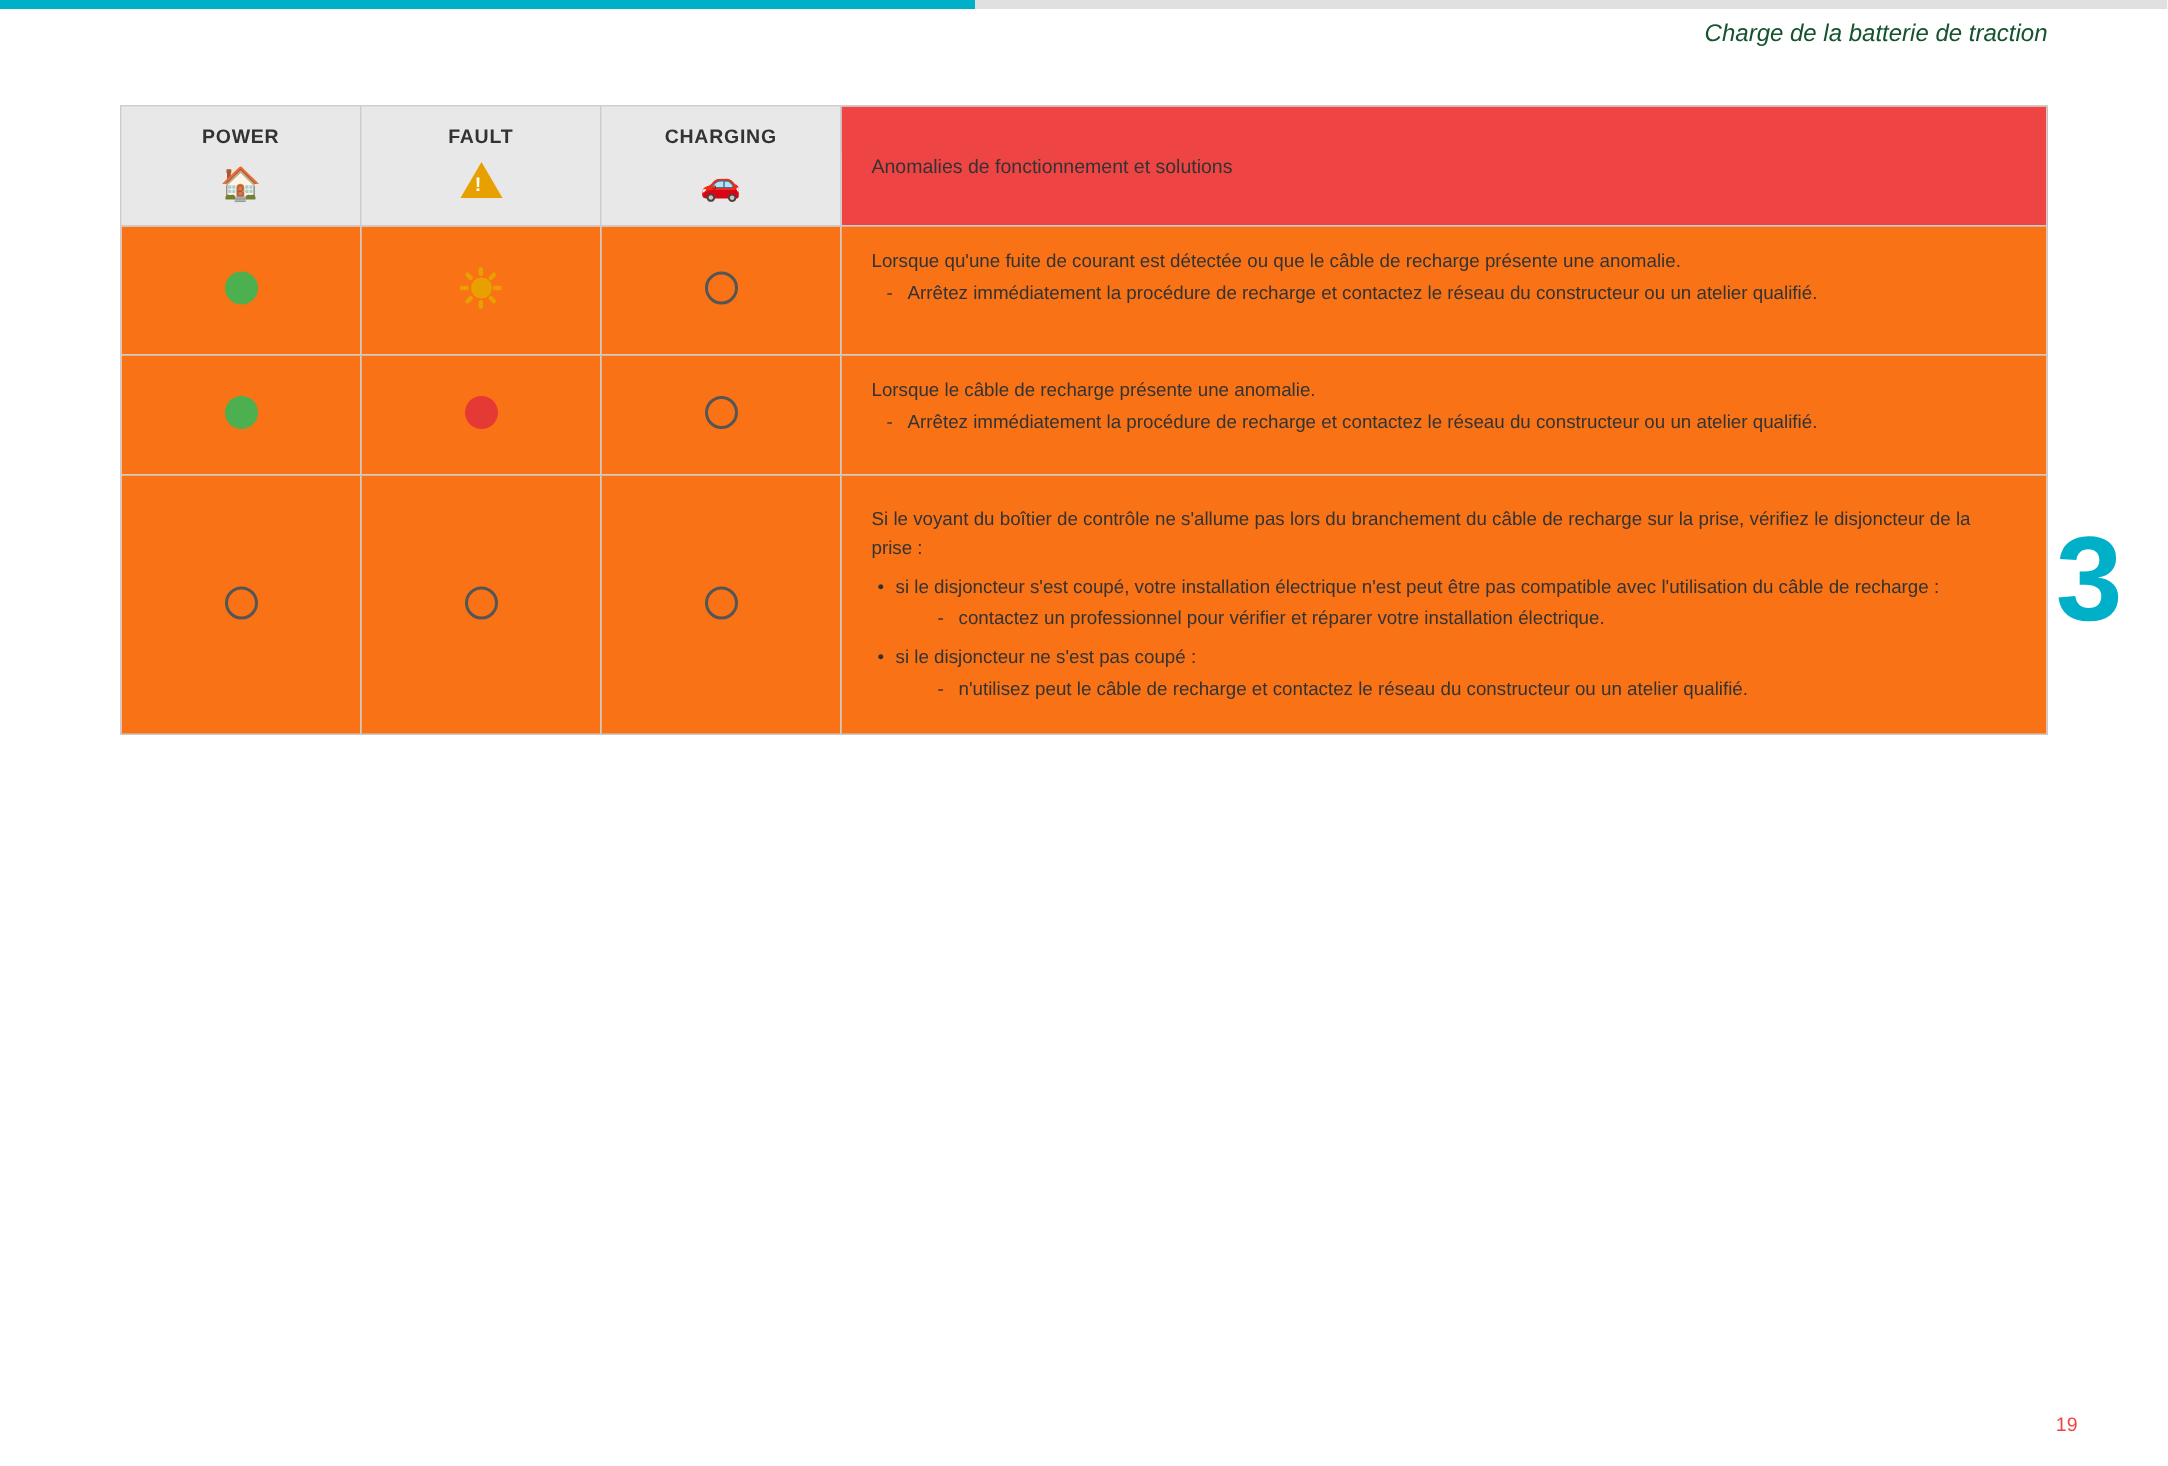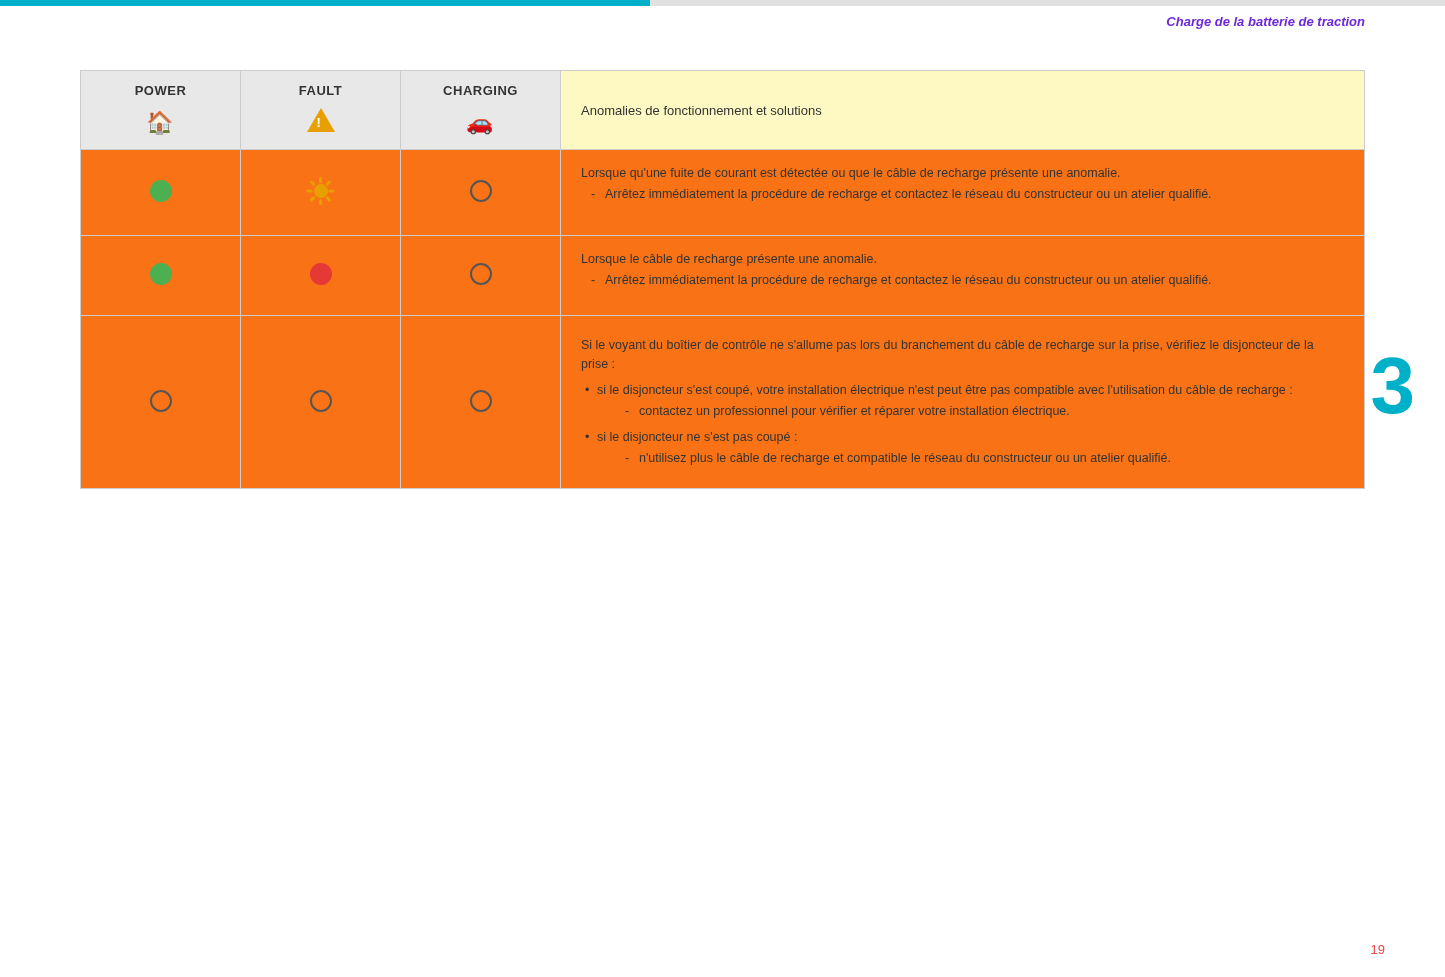--- a/index.html
+++ b/index.html
@@ -21,24 +21,23 @@
       width: 100%;
       height: 6px;
       background: linear-gradient(to right, #00b0c8 0%, #00b0c8 45%, #e0e0e0 45%);
     }
 
     
     .page-header {
       position: absolute;
       top: 14px;
       right: 80px;
-      font-size: 13px;
-      color: #6d28d9;
+      font-size: 16px;
+      color: #14532d;
       font-style: italic;
-      font-weight: bold;
     }
 
     
     .chapter-number {
       position: absolute;
       right: 30px;
       top: 340px;
       font-size: 80px;
       font-weight: bold;
       color: #00b0c8;
@@ -264,21 +263,21 @@
       <tr class="header-row-1">
         <th>
           <span>POWER</span>
         </th>
         <th>
           <span>FAULT</span>
         </th>
         <th>
           <span>CHARGING</span>
         </th>
-        <td rowspan="2" style="border:1px solid #ccc; background:#fef9c3; text-align:left; padding:14px 20px; vertical-align:middle; font-size:13px;">
+        <td rowspan="2" style="border:1px solid #ccc; background:#ef4444; text-align:left; padding:14px 20px; vertical-align:middle; font-size:13px;">
           <span>Anomalies de fonctionnement et solutions</span>
         </td>
       </tr>
       <tr class="header-row-2">
         <th>
           <span class="icon-home">🏠</span>
         </th>
         <th>
           <span>
             <div class="icon-warning" style="margin:0 auto;"></div>
@@ -353,21 +352,21 @@
         <td class="desc-cell" style="padding-top:20px; padding-bottom:16px;">
           <div class="desc-text">
             <span>Si le voyant du boîtier de contrôle ne s'allume pas lors du branchement du câble de recharge sur la prise, vérifiez le disjoncteur de la prise :</span>
             <ul style="margin-top:6px;">
               <li>
                 <span>si le disjoncteur s'est coupé, votre installation électrique n'est peut être pas compatible avec l'utilisation du câble de recharge :</span>
                 <span class="sub-dash-item">contactez un professionnel pour vérifier et réparer votre installation électrique.</span>
               </li>
               <li style="margin-top:6px;">
                 <span>si le disjoncteur ne s'est pas coupé :</span>
-                <span class="sub-dash-item">n'utilisez plus le câble de recharge et compatible le réseau du constructeur ou un atelier qualifié.</span>
+                <span class="sub-dash-item">n'utilisez peut le câble de recharge et contactez le réseau du constructeur ou un atelier qualifié.</span>
               </li>
             </ul>
           </div>
         </td>
       </tr>
     </tbody>
   </table>
 </div>
 
 <div class="page-number">

